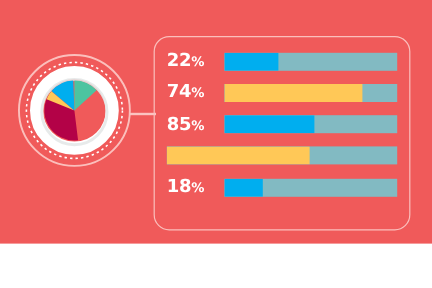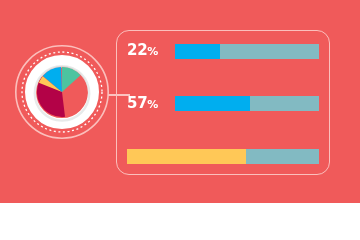--- a/index.html
+++ b/index.html
@@ -37,24 +37,24 @@
     left: 108px;
     top: 94px;
     width: 22px;
     height: 2px;
     background: #fbc3c0;
   }
 
   
   #panel {
     position: absolute;
-    left: 116px;
+    left: 128px;
     top: 30px;
     width: 214px;
-    height: 145px;
+    height: 162px;
     box-sizing: border-box;
     border: 1.6px solid #fbbfbc;
     border-radius: 13px;
   }
 
   #rows {
     position: absolute;
     left: 0;
     top: 0;
     width: 214px;
@@ -132,31 +132,43 @@
   <div id="panel">
     <div id="rows">
 
       <div class="row">
         <div class="row-label"><span>22</span><span class="pct">%</span></div>
         <div class="bar-track">
           <div class="bar-fill" style="width: 31%; background: rgb(0, 174, 239);"></div>
         </div>
       </div>
 
+      <div class="row">
+        <div class="row-label"><span>74</span><span class="pct">%</span></div>
+        <div class="bar-track">
+          <div class="bar-fill" style="width: 80%; background: rgb(255, 200, 87);"></div>
+        </div>
+      </div>
 
       <div class="row">
-        <div class="row-label"><span>57</span><span class="pct">%</span></div>
+        <div class="row-label"><span>85</span><span class="pct">%</span></div>
         <div class="bar-track">
           <div class="bar-fill" style="width: 52%; background: rgb(0, 174, 239);"></div>
         </div>
       </div>
 
       <div class="row">
         <div class="bar-track">
           <div class="bar-fill" style="width: 62%; background: rgb(255, 200, 87);"></div>
         </div>
       </div>
 
+      <div class="row">
+        <div class="row-label"><span>18</span><span class="pct">%</span></div>
+        <div class="bar-track">
+          <div class="bar-fill" style="width: 22%; background: rgb(0, 174, 239);"></div>
+        </div>
+      </div>
 
     </div>
   </div>
 
 </div>
 
 </body></html>

